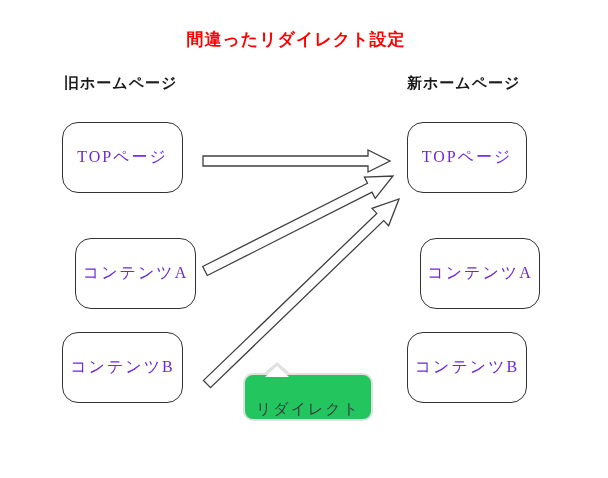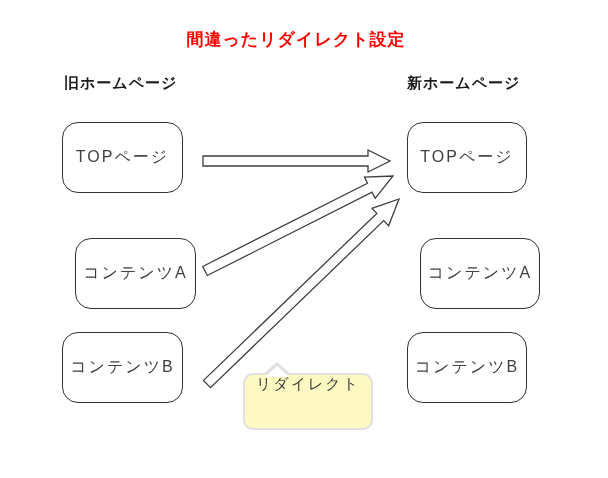--- a/index.html
+++ b/index.html
@@ -2,21 +2,21 @@
 <html><head>
 <meta charset="utf-8">
 <style>
   html, body { margin: 0; padding: 0; background: #ffffff; }
   .canvas {
     position: relative;
     width: 608px;
     height: 478px;
     background: #ffffff;
     overflow: hidden;
-    font-family: Liberation Sans, sans-serif;
+    font-family: Liberation Serif, serif;
   }
   .title {
     position: absolute;
     top: 28px;
     left: 0;
     width: 592px;
     text-align: center;
     font-size: 17px;
     font-weight: bold;
     letter-spacing: 1px;
@@ -40,21 +40,21 @@
     border-radius: 16px;
     background: #ffffff;
     display: flex;
     align-items: center;
     justify-content: center;
     box-sizing: border-box;
   }
   .node span {
     font-size: 16px;
     letter-spacing: 2px;
-    color: #404040;
+    color: #6d28d9;
     white-space: nowrap;
   }
   .col-old { left: 62px; }
   .col-new { left: 407px; width: 120px; }
   .row-0 { top: 122px; }
   .row-1 { top: 238px; margin-left: 13px; }
   .row-2 { top: 332px; }
   .arrow-layer {
     position: absolute;
     top: 0; left: 0;
@@ -65,27 +65,27 @@
     fill: #ffffff;
     stroke: #3f3f3f;
     stroke-width: 1.3;
     stroke-linejoin: miter;
   }
   .bubble {
     position: absolute;
     left: 243px;
     top: 373px;
     width: 130px;
-    height: 57px;
+    height: 48px;
     border: 2px solid #e0e0e0;
     border-radius: 10px;
-    background: #fef9c3;
+    background: #22c55e;
     box-sizing: border-box;
     display: flex;
-    align-items: flex-start;
+    align-items: flex-end;
     justify-content: center;
   }
   .bubble::before {
     content: "";
     position: absolute;
     top: -13px;
     left: 17px;
     width: 0; height: 0;
     border-left: 15px solid transparent;
     border-right: 15px solid transparent;

